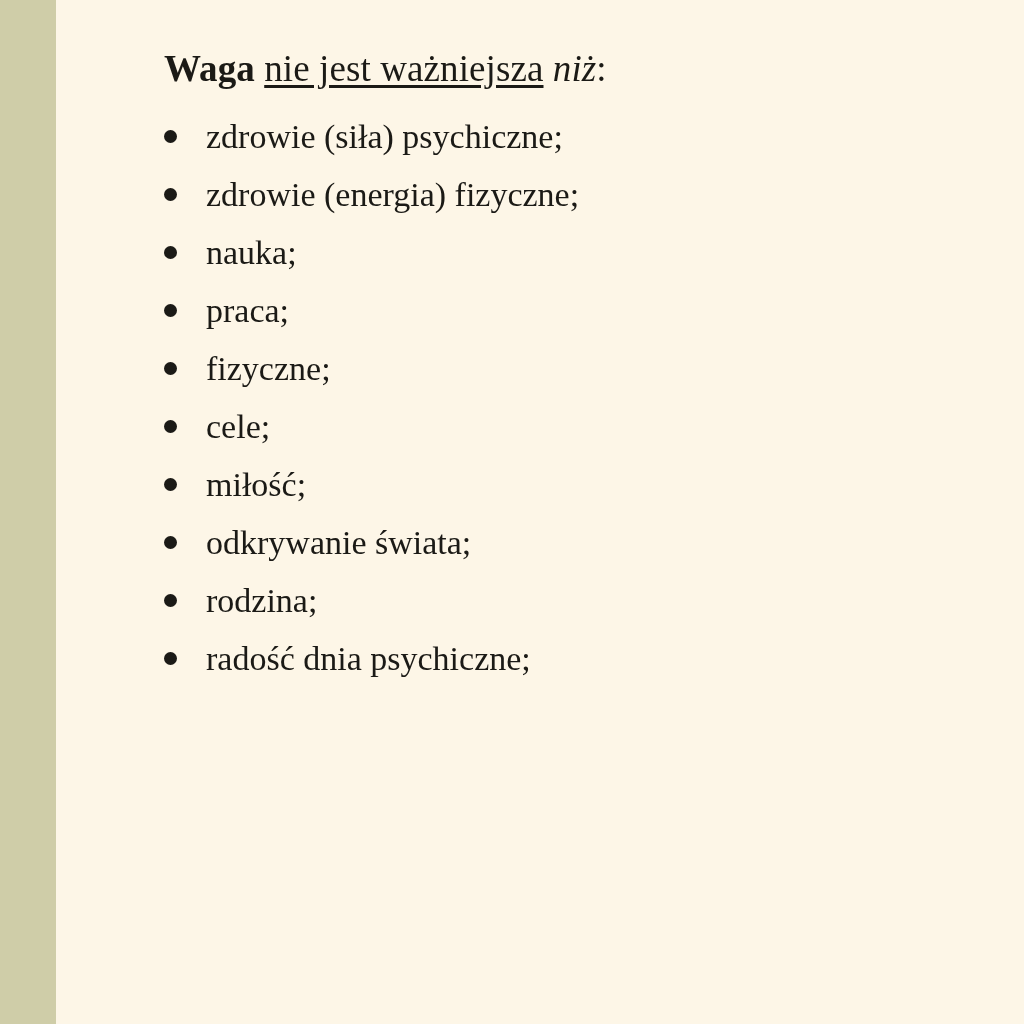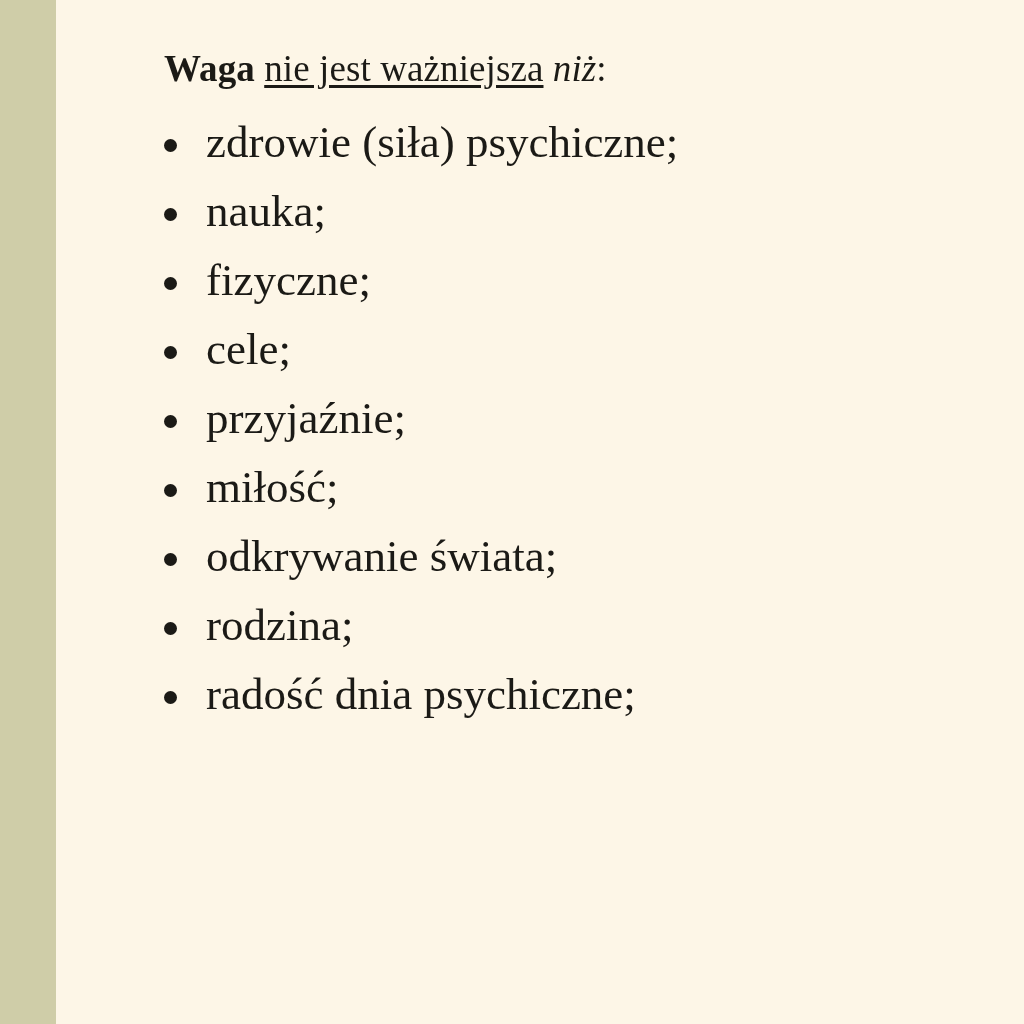--- a/index.html
+++ b/index.html
@@ -56,21 +56,21 @@
     font-style: italic;
   }
   .list {
     list-style: none;
     margin: 0;
     padding: 0;
   }
   .list-item {
     display: flex;
     align-items: baseline;
-    font-size: 45px;
+    font-size: 34px;
     line-height: 1.0;
     padding: 0;
     margin: 0 0 24px 0;
     white-space: nowrap;
   }
   .bullet {
     flex: 0 0 auto;
     width: 42px;
     font-size: 22px;
     line-height: 1;
@@ -103,33 +103,37 @@
 
     <p class="heading"><span class="h-bold">Waga</span> <span class="h-underline">nie jest ważniejsza</span> <span class="h-italic">niż</span><span>:</span></p>
 
     <ul class="list">
       <li class="list-item">
         <span class="bullet"><span class="bullet-dot"></span></span>
         <span class="item-text">zdrowie (siła) psychiczne;</span>
       </li>
       <li class="list-item">
         <span class="bullet"><span class="bullet-dot"></span></span>
+        <span class="item-text">zdrowie (energia) fizyczne;</span>
+      </li>
+      <li class="list-item">
+        <span class="bullet"><span class="bullet-dot"></span></span>
         <span class="item-text">nauka;</span>
+      </li>
+      <li class="list-item">
+        <span class="bullet"><span class="bullet-dot"></span></span>
+        <span class="item-text">praca;</span>
       </li>
       <li class="list-item">
         <span class="bullet"><span class="bullet-dot"></span></span>
         <span class="item-text">fizyczne;</span>
       </li>
       <li class="list-item">
         <span class="bullet"><span class="bullet-dot"></span></span>
         <span class="item-text">cele;</span>
-      </li>
-      <li class="list-item">
-        <span class="bullet"><span class="bullet-dot"></span></span>
-        <span class="item-text">przyjaźnie;</span>
       </li>
       <li class="list-item">
         <span class="bullet"><span class="bullet-dot"></span></span>
         <span class="item-text">miłość;</span>
       </li>
       <li class="list-item">
         <span class="bullet"><span class="bullet-dot"></span></span>
         <span class="item-text">odkrywanie świata;</span>
       </li>
       <li class="list-item">

